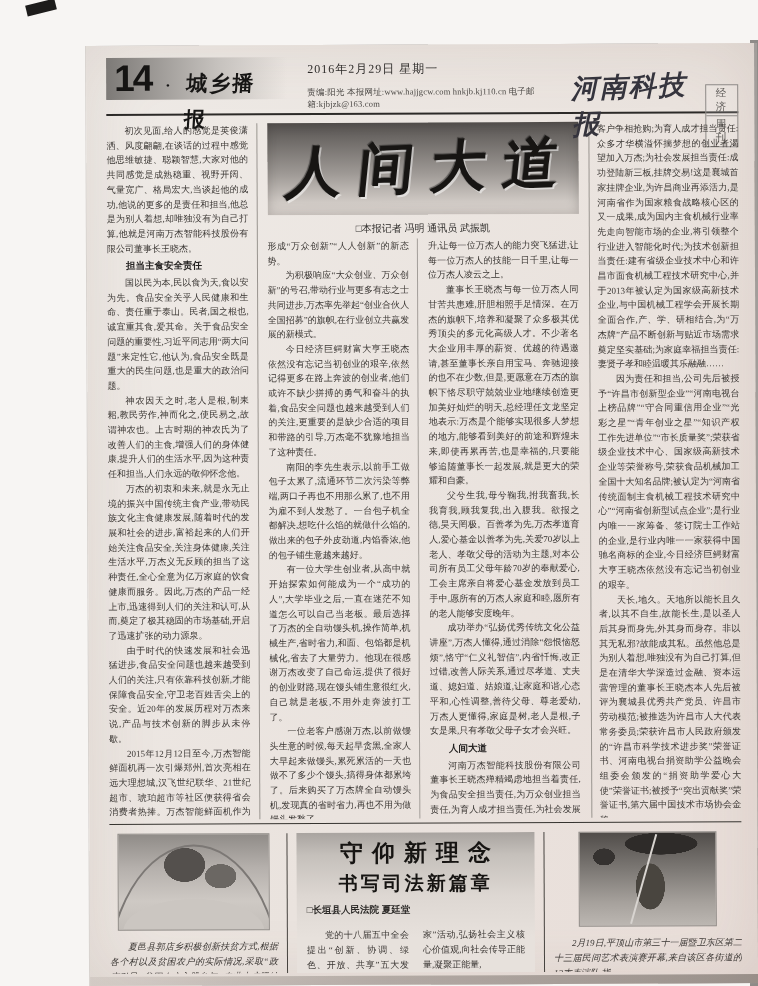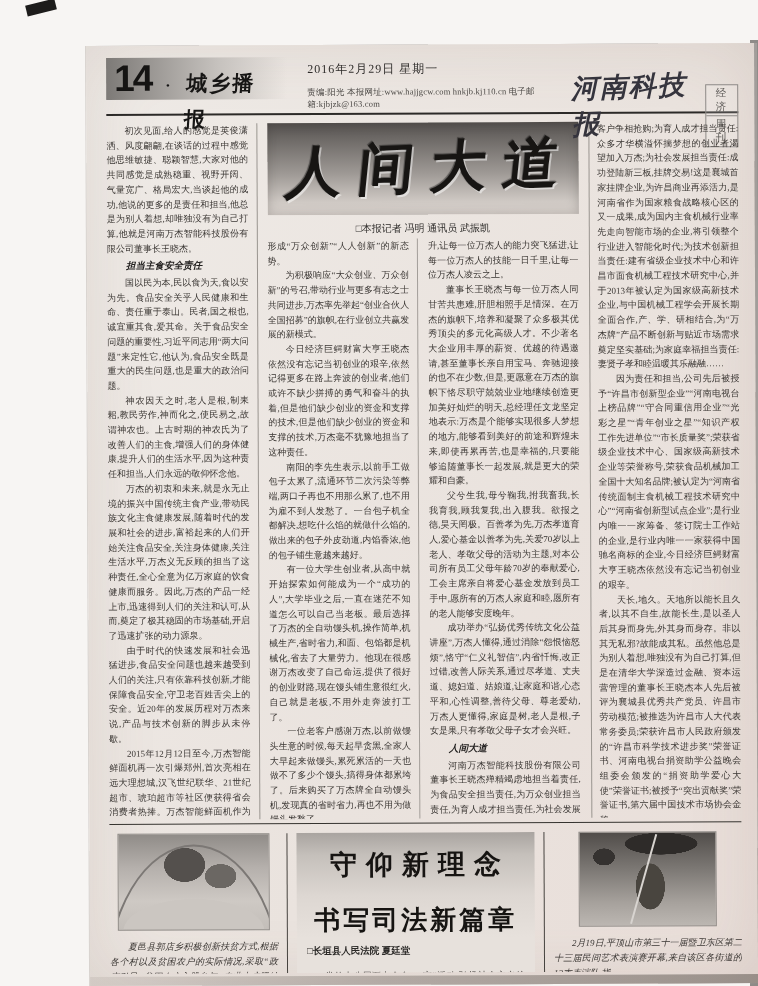--- a/index.html
+++ b/index.html
@@ -40,21 +40,21 @@
     box-shadow:inset 0 0 12px rgba(40,35,32,.25);}
   .calli{font-size:56px;font-weight:900;color:#171513;letter-spacing:16px;text-indent:16px;
     transform:skewX(-8deg) rotate(-2deg);font-family:"DejaVu Serif",serif;
     text-shadow:2px 2px 0 rgba(255,255,255,.5),-1px -1px 1px rgba(0,0,0,.45);}
   .byline{grid-column:2/4;grid-row:2;text-align:center;font-size:10px;color:#2f2d2b;padding-top:7px;
     font-family:"Liberation Sans",sans-serif;}
   .col{font-size:9px;line-height:14.7px;color:#3a3633;overflow:hidden;text-align:justify;}
   .col p{margin:0;text-indent:2em;}
   .col p.cont{text-indent:0;}
   .col h4{margin:3px 0 2px;font-size:9.5px;text-indent:2em;color:#232120;
-    font-family:"Liberation Sans",sans-serif;font-weight:bold;font-style:italic;}
+    font-family:"Liberation Sans",sans-serif;font-weight:bold;}
   .col1{grid-column:1;grid-row:1/4;border-right:1px solid #99948f;padding-right:8px;}
   .col2{grid-column:2;grid-row:3;border-right:1px solid #a39e99;padding-right:8px;}
   .col3{grid-column:3;grid-row:3;}
   .col4{grid-column:4;grid-row:1/4;border-left:1px solid #99948f;padding-left:8px;}
   .bottom-rule{height:1px;background:#35332f;margin-top:4px;}
   
   .bottom{display:flex;gap:9px;padding-top:9px;height:140px;overflow:hidden;}
   figure{margin:0;}
   .photo{position:relative;overflow:hidden;border:1px solid #8e8a86;}
   .fig-left{width:168px;flex:0 0 auto;}
@@ -74,22 +74,22 @@
       radial-gradient(ellipse 60px 18px at 60% 12%, #2e2b29 0 60%, transparent 61%),
       linear-gradient(180deg,#514d4a 0%,#7d7975 40%,#a6a19c 75%,#bcb7b2 100%);}
   .fig-right .photo::after{content:"";position:absolute;left:46%;top:0;width:2px;height:100%;
     background:#d8d4d0;transform:rotate(16deg);}
   figcaption{font-size:9px;line-height:15.2px;text-align:justify;font-style:italic;text-indent:2em;
     margin-top:9px;color:#3a3633;}
   .vdiv{width:1px;background:#46433f;align-self:stretch;}
   .center-box{flex:1;display:flex;flex-direction:column;padding:5px 10px 0;box-sizing:border-box;
     background:linear-gradient(180deg,#a9a4a0 0%,#c5c0bb 16%,#ddd7d2 45%,#e7e1dc 75%);}
   .cb-title{text-align:center;font-family:"Liberation Sans",sans-serif;font-weight:900;color:#161412;}
-  .cb-title .l1{font-size:27px;letter-spacing:9px;text-indent:9px;margin-top:9px;}
-  .cb-title .l2{font-size:26px;letter-spacing:3px;margin-top:20px;}
+  .cb-title .l1{font-size:23px;letter-spacing:9px;text-indent:9px;}
+  .cb-title .l2{font-size:19px;letter-spacing:3px;margin-top:2px;}
   .cb-attr{text-align:left;font-size:9.5px;font-weight:bold;margin-top:7px;color:#2b2927;
     font-family:"Liberation Sans",sans-serif;}
   .cb-cols{display:flex;gap:14px;margin-top:11px;flex:1;overflow:hidden;}
   .cb-cols p{flex:1;margin:0;font-size:9px;line-height:15.2px;text-align:justify;color:#3a3633;}
   .cb-cols p.first{text-indent:2em;}
 </style>
 </head>
 <body>
 
 <div class="scan-shade-right"></div>
@@ -127,21 +127,21 @@
         <p>由于时代的快速发展和社会迅猛进步,食品安全问题也越来越受到人们的关注,只有依靠科技创新,才能保障食品安全,守卫老百姓舌尖上的安全。近20年的发展历程对万杰来说,产品与技术创新的脚步从未停歇。</p>
         <p>2015年12月12日至今,万杰智能鲜面机再一次引爆郑州,首次亮相在远大理想城,汉飞世纪联华、21世纪超市、琥珀超市等社区便获得省会消费者热捧。万杰智能鲜面机作为整个产品家族的佼佼者,首次依托技术将主食产品的制作过程呈现在“众目睽睽”之下,一改传统意义上主食产品原料看不见,制作过程不透明,流通环节二次污染等弊端,智能鲜面机的成功上市“安全”、“新鲜”、“高效”的特征,为整个食品智能机械行业树立标杆,让健康主食生活从此走向千家万户。</p>
       </div>
     <div class="title-block">
       <div class="calli">人间大道</div>
     </div>
     <div class="byline">□本报记者 冯明 通讯员 武振凯</div>
     <div class="col col2">
         <p class="cont">形成“万众创新”“人人创新”的新态势。</p>
         <p>为积极响应“大众创业、万众创新”的号召,带动行业与更多有志之士共同进步,万杰率先举起“创业合伙人全国招募”的旗帜,在行业创立共赢发展的新模式。</p>
-        <p>今日经济巨鳄财富大亨王晓杰依然没有忘记当初创业的艰辛,依然记得更多在路上奔波的创业者,他们或许不缺少拼搏的勇气和奋斗的执着,但是他们缺少创业的资金和支撑的技术,但是他们缺少创业的资金和支撑的技术,万杰毫不犹豫地担当了这种责任。</p>
+        <p>今日经济巨鳄财富大亨王晓杰依然没有忘记当初创业的艰辛,依然记得更多在路上奔波的创业者,他们或许不缺少拼搏的勇气和奋斗的执着,食品安全问题也越来越受到人们的关注,更重要的是缺少合适的项目和带路的引导,万杰毫不犹豫地担当了这种责任。</p>
         <p>南阳的李先生表示,以前手工做包子太累了,流通环节二次污染等弊端,两口子再也不用那么累了,也不用为雇不到人发愁了。一台包子机全都解决,想吃什么馅的就做什么馅的,做出来的包子外皮劲道,内馅香浓,他的包子铺生意越来越好。</p>
         <p>有一位大学生创业者,从高中就开始探索如何能成为一个“成功的人”,大学毕业之后,一直在迷茫不知道怎么可以自己当老板。最后选择了万杰的全自动馒头机,操作简单,机械生产,省时省力,和面、包馅都是机械化,省去了大量劳力。他现在很感谢万杰改变了自己命运,提供了很好的创业财路,现在馒头铺生意很红火,自己就是老板,不用外走奔波打工了。</p>
         <p>一位老客户感谢万杰,以前做馒头生意的时候,每天起早贪黑,全家人大早起来做馒头,累死累活的一天也做不了多少个馒头,搞得身体都累垮了。后来购买了万杰牌全自动馒头机,发现真的省时省力,再也不用为做馒头发愁了。</p>
       </div>
     <div class="col col3">
         <p class="cont">升,让每一位万杰人的能力突飞猛进,让每一位万杰人的技能一日千里,让每一位万杰人凌云之上。</p>
         <p>董事长王晓杰与每一位万杰人同甘苦共患难,肝胆相照手足情深。在万杰的旗帜下,培养和凝聚了众多极其优秀顶尖的多元化高级人才。不少著名大企业用丰厚的薪资、优越的待遇邀请,甚至董事长亲自用宝马、奔驰迎接的也不在少数,但是,更愿意在万杰的旗帜下恪尽职守兢兢业业地继续创造更加美好灿烂的明天,总经理任文龙坚定地表示:万杰是个能够实现很多人梦想的地方,能够看到美好的前途和辉煌未来,即使再累再苦,也是幸福的,只要能够追随董事长一起发展,就是更大的荣耀和自豪。</p>
         <p>父兮生我,母兮鞠我,拊我畜我,长我育我,顾我复我,出入腹我。欲报之德,昊天罔极。百善孝为先,万杰孝道育人,爱心基金以善孝为先,关爱70岁以上老人、孝敬父母的活动为主题,对本公司所有员工父母年龄70岁的奉献爱心,工会主席亲自将爱心基金发放到员工手中,愿所有的万杰人家庭和睦,愿所有的老人能够安度晚年。</p>
         <p>成功举办“弘扬优秀传统文化公益讲座”,万杰人懂得,通过消除“怨恨恼怒烦”,恪守“仁义礼智信”,内省忏悔,改正过错,改善人际关系,通过尽孝道、丈夫道、媳妇道、姑娘道,让家庭和谐,心态平和,心性调整,善待父母、尊老爱幼,万杰人更懂得,家庭是树,老人是根,子女是果,只有孝敬父母子女才会兴旺。</p>
         <h4>人间大道</h4>

